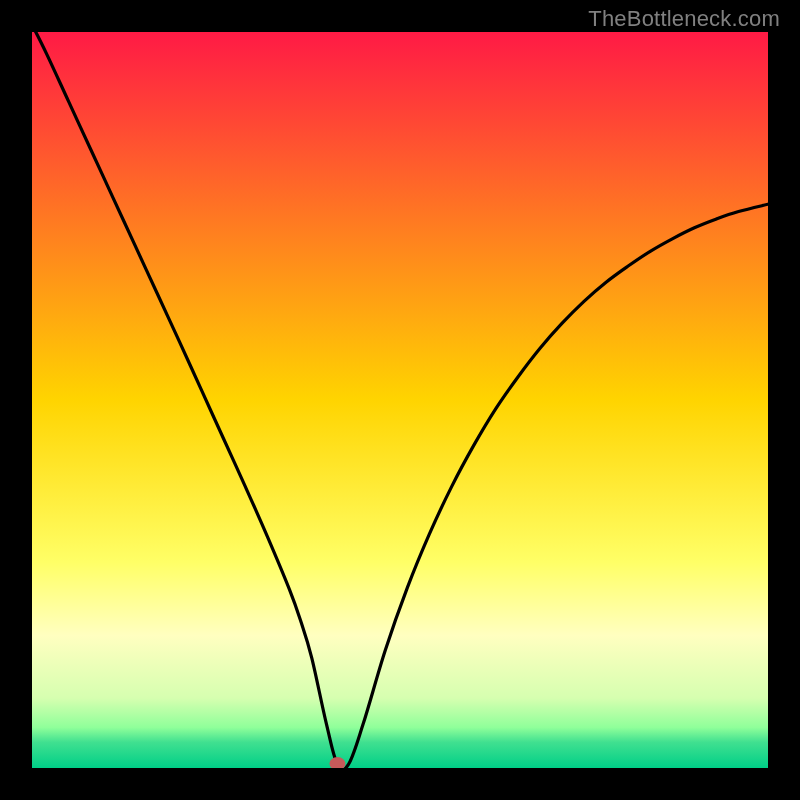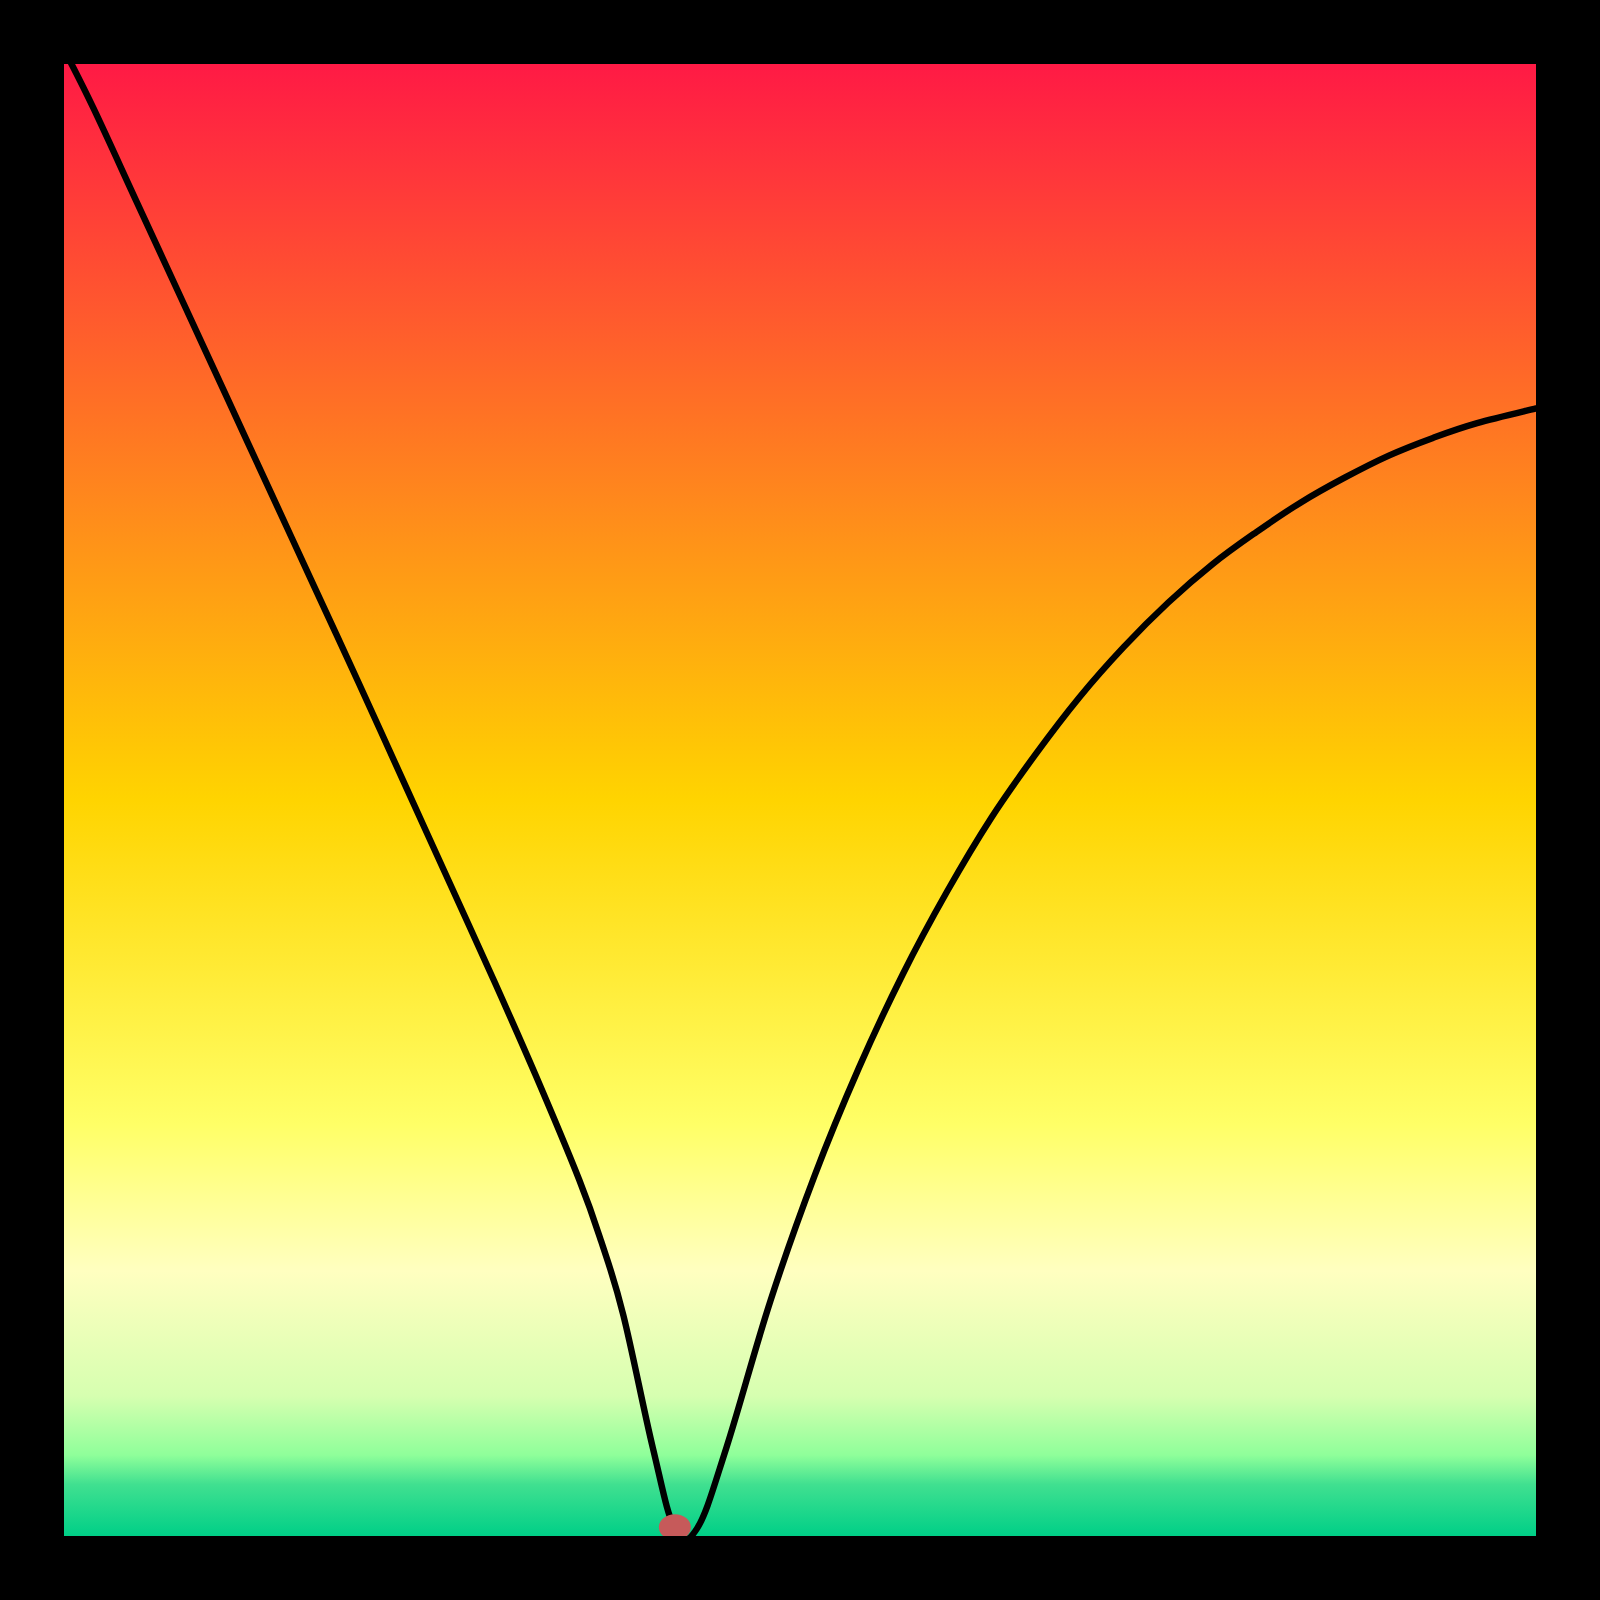--- a/index.html
+++ b/index.html
@@ -33,20 +33,21 @@
     font-size: 22px;
     font-weight: 400;
     letter-spacing: 0.2px;
   }
   svg { display: block; }
 </style>
 </head>
 <body>
 
 <div class="frame">
+  <div class="attribution">TheBottleneck.com</div>
 
   <svg class="plot" width="736" height="736" viewBox="0 0 736 736" preserveAspectRatio="none">
     <defs>
       <linearGradient id="bg-grad" x1="0" y1="0" x2="0" y2="1">
           <stop offset="0%" stop-color="#ff1a45"></stop>
           <stop offset="50%" stop-color="#ffd400"></stop>
           <stop offset="72%" stop-color="#ffff66"></stop>
           <stop offset="82%" stop-color="#ffffc0"></stop>
           <stop offset="90.5%" stop-color="#d6ffb0"></stop>
           <stop offset="94.5%" stop-color="#8fff9a"></stop>

